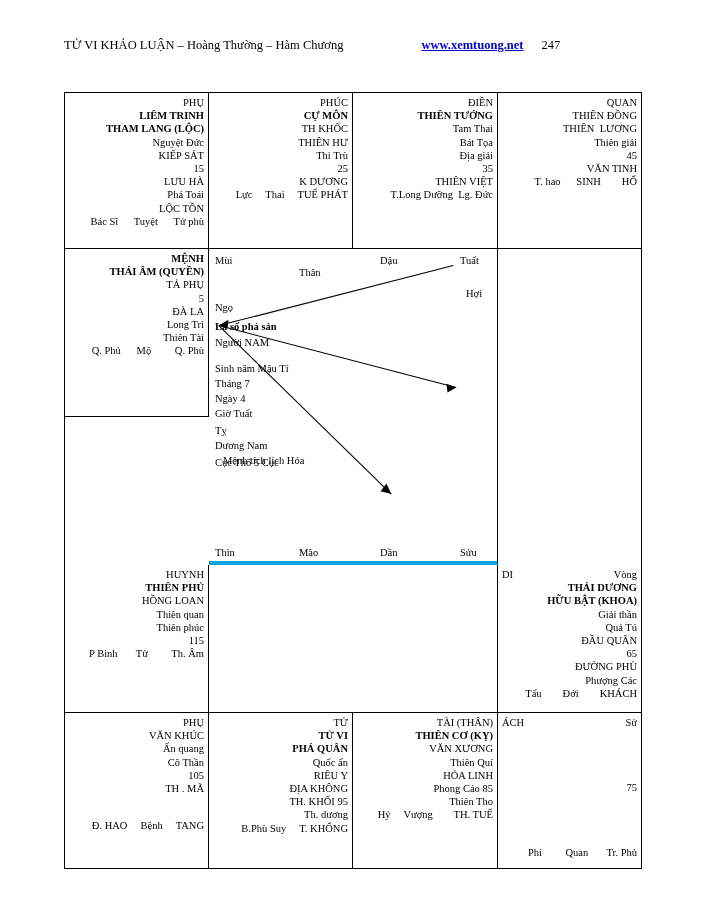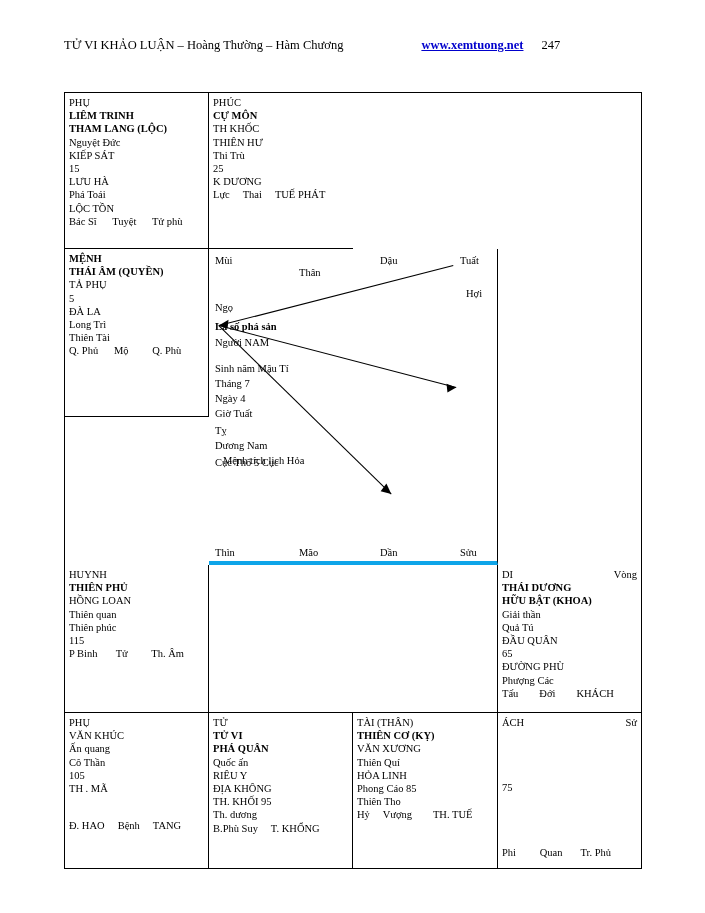--- a/index.html
+++ b/index.html
@@ -13,20 +13,21 @@
     font-family: "Liberation Serif", serif;
     color: #000000;
     position: relative;
   }
   .page {
     position: relative;
     width: 705px;
     height: 913px;
     box-sizing: border-box;
     padding: 12px;
+    text-align: right;
   }
   
   .header {
     position: absolute;
     top: 38px;
     left: 64px;
     right: 60px;
     height: 20px;
     display: flex;
     align-items: baseline;
@@ -143,20 +144,42 @@
       <div class="cell c-w2 r-top">
         <div class="line">PHÚC</div>
         <div class="line b">CỰ MÔN</div>
         <div class="line">TH KHỐC</div>
         <div class="line">THIÊN HƯ</div>
         <div class="line">Thi Trù</div>
         <div class="line">25</div>
         <div class="line"></div>
         <div class="line">K DƯƠNG</div>
         <div class="line">Lực     Thai     TUẾ PHÁT</div>
+      </div>
+      <div class="cell c-w3 r-top">
+        <div class="line">ĐIỀN</div>
+        <div class="line b">THIÊN TƯỚNG</div>
+        <div class="line">Tam Thai</div>
+        <div class="line">Bát Tọa</div>
+        <div class="line">Địa giải</div>
+        <div class="line"></div>
+        <div class="line">35</div>
+        <div class="line">THIÊN VIỆT</div>
+        <div class="line">T.Long Dưỡng  Lg. Đức</div>
+      </div>
+      <div class="cell c-w4 r-top">
+        <div class="line">QUAN</div>
+        <div class="line">THIÊN ĐỒNG</div>
+        <div class="line">THIÊN  LƯƠNG</div>
+        <div class="line">Thiên giải</div>
+        <div class="line"></div>
+        <div class="line">45</div>
+        <div class="line"></div>
+        <div class="line">VĂN TINH</div>
+        <div class="line">T. hao      SINH        HỔ</div>
       </div>
     </div>
 
     <div class="chart-row">
       <div class="cell c-w1 r-mid">
         <div class="line b">MỆNH</div>
         <div class="line b">THÁI ÂM (QUYỀN)</div>
         <div class="line">TẢ PHỤ</div>
         <div class="line"></div>
         <div class="line">5</div>

